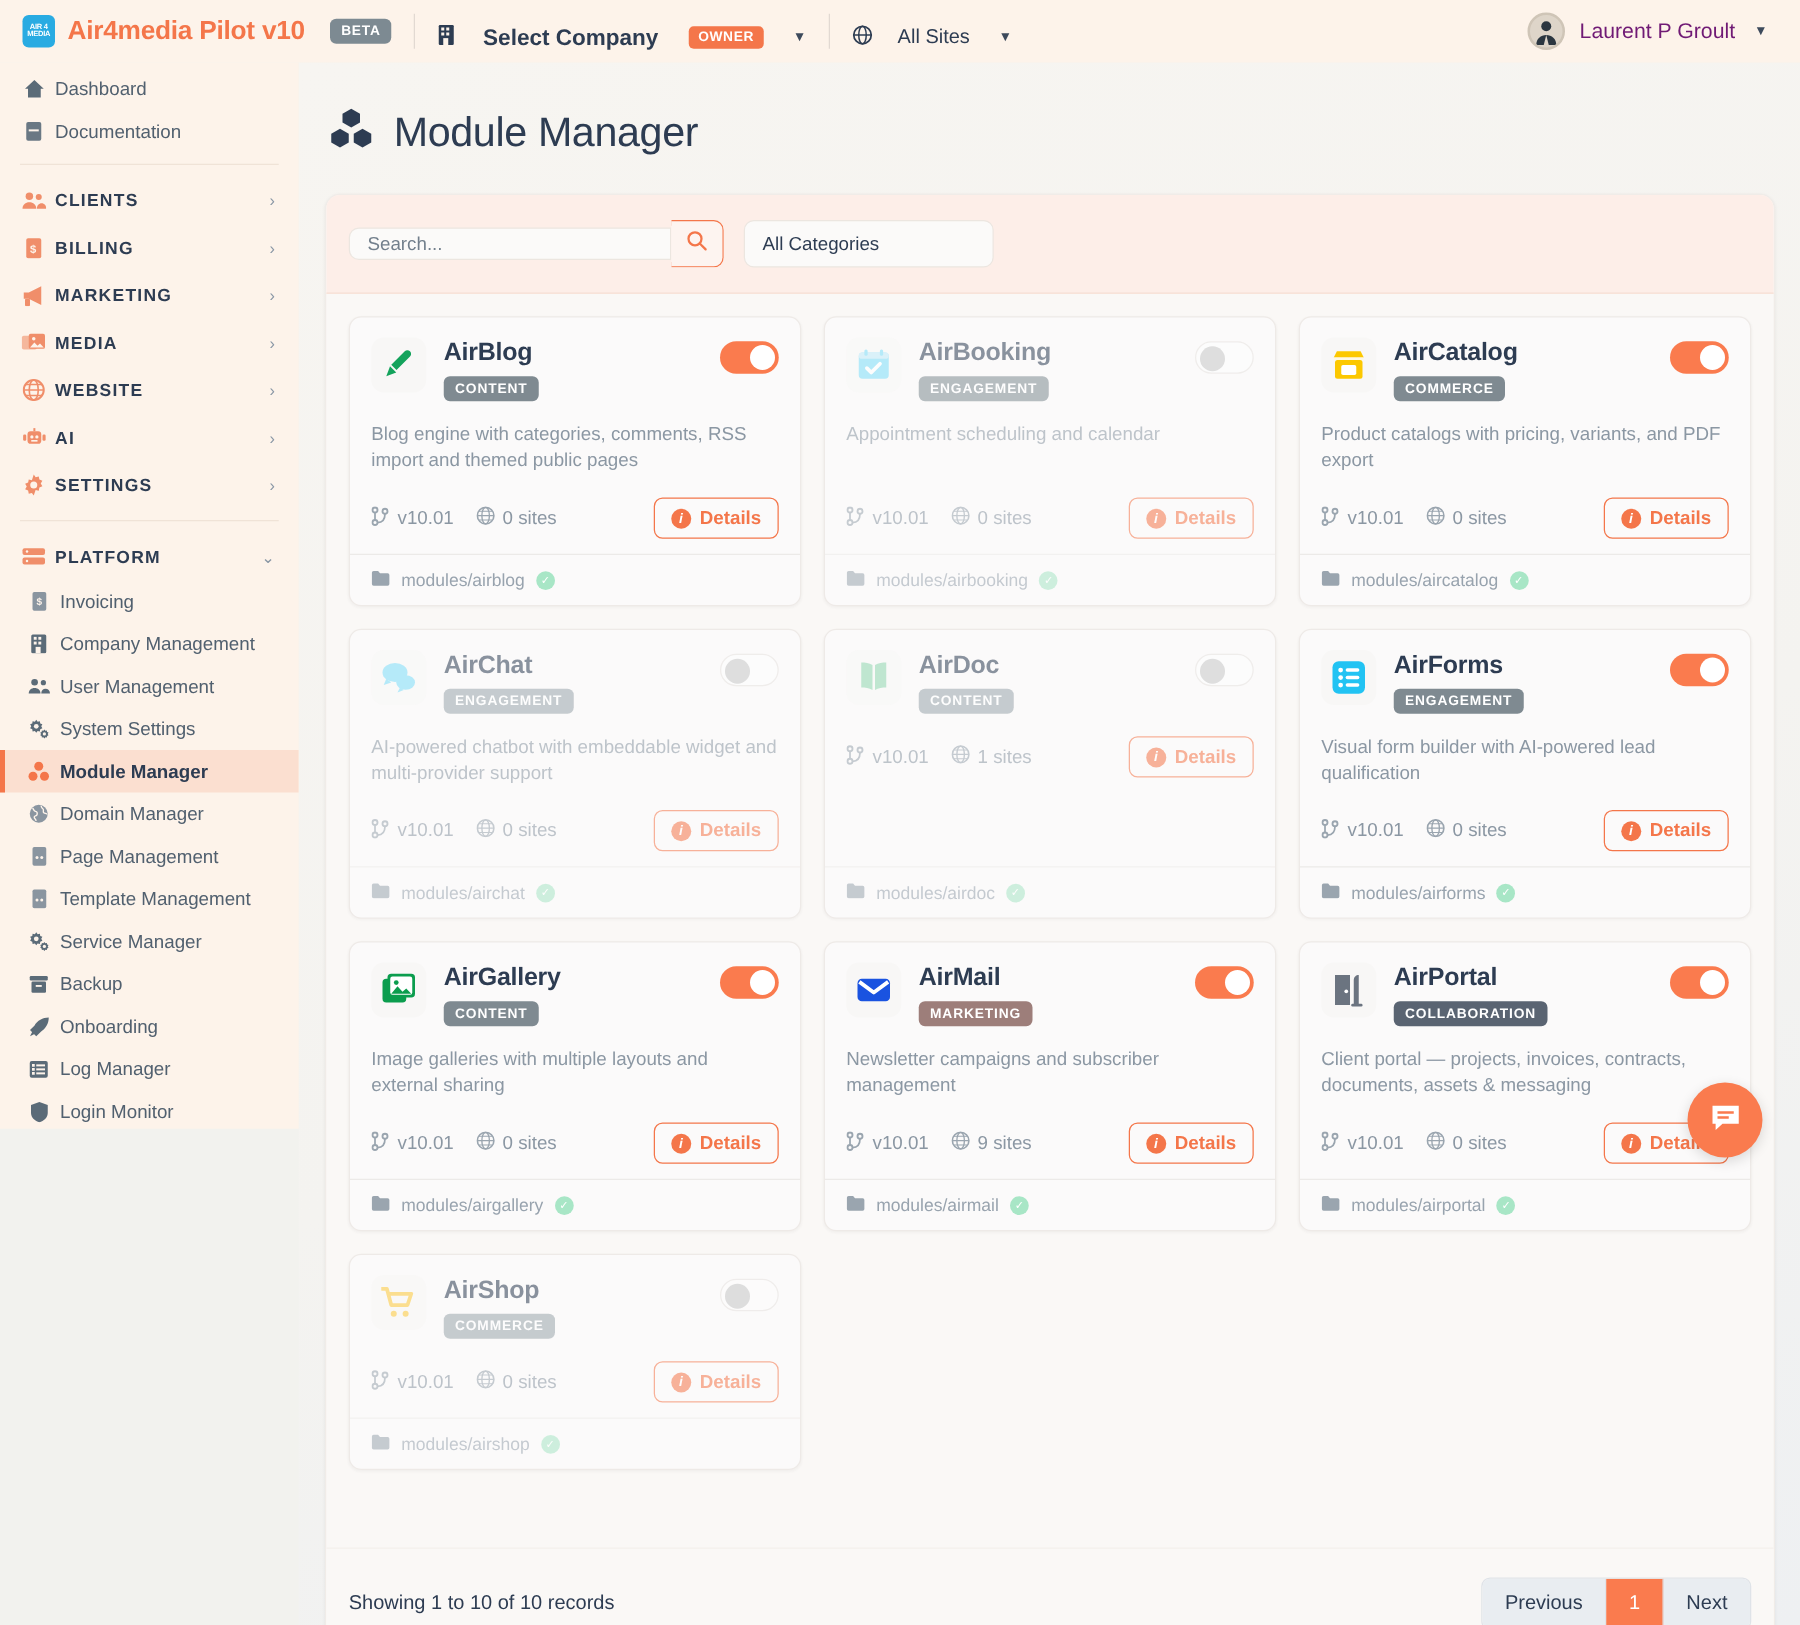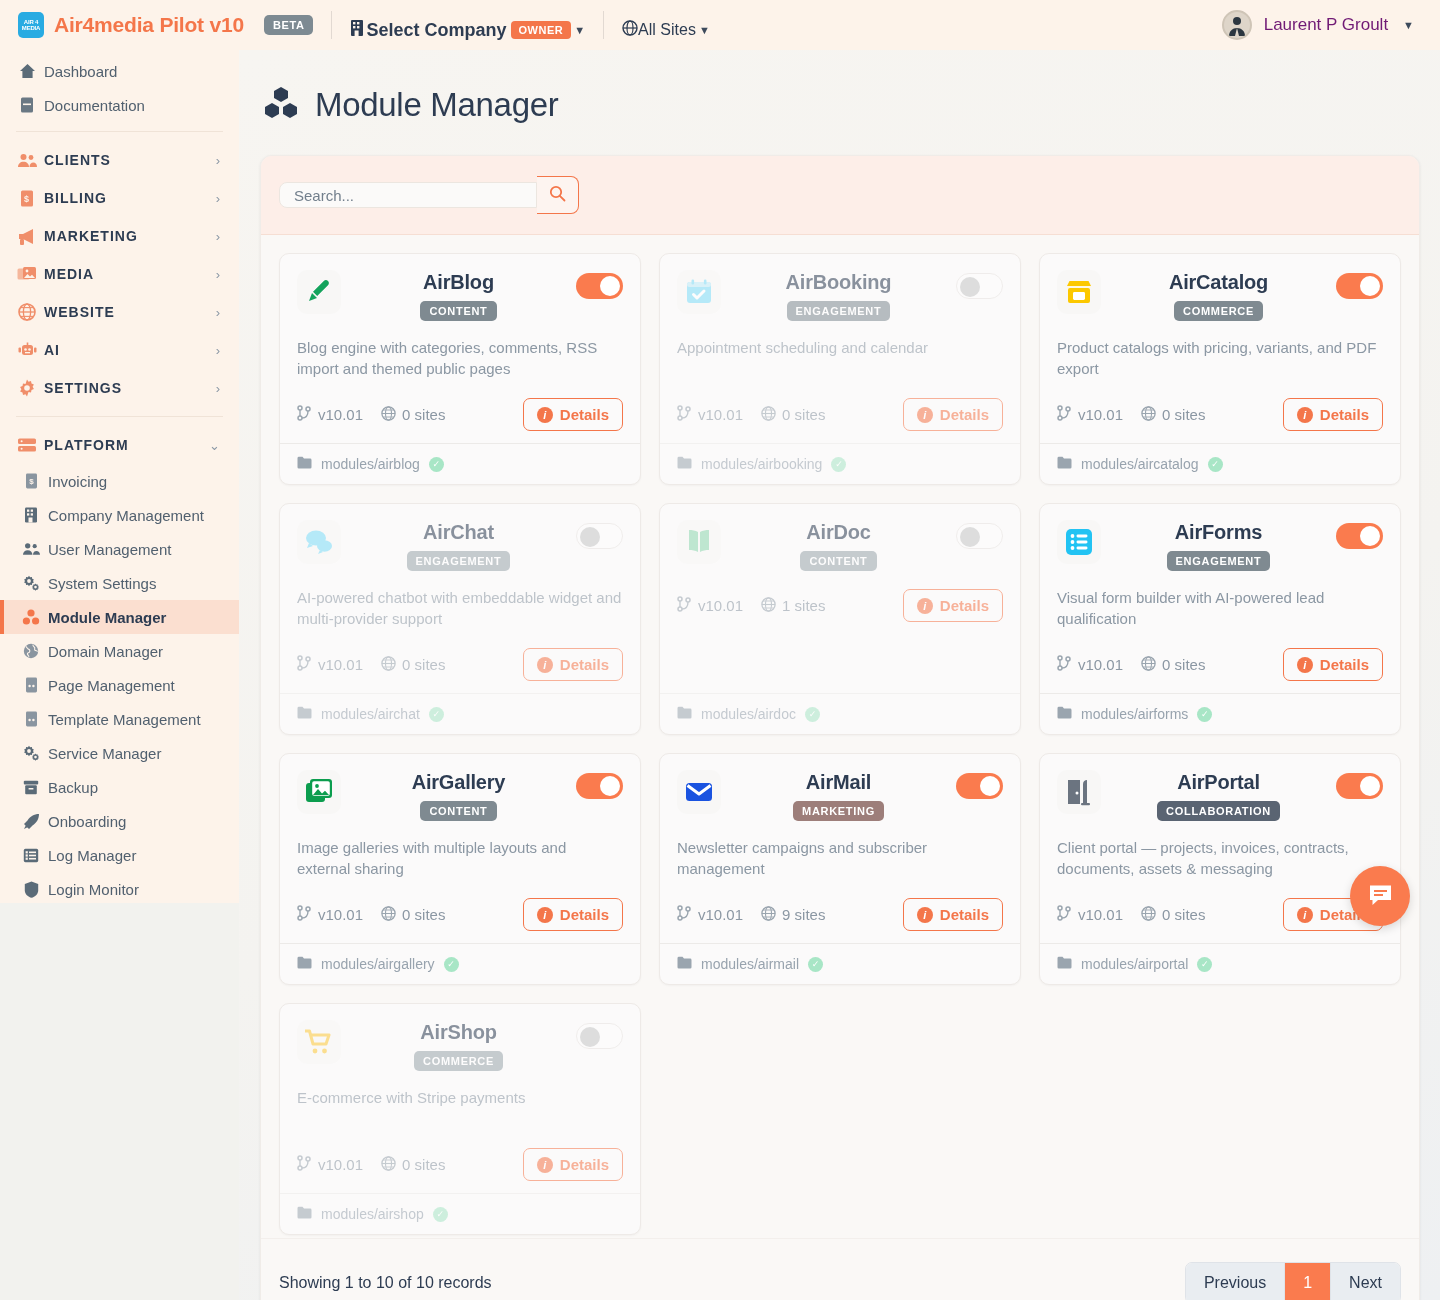--- a/index.html
+++ b/index.html
@@ -31,21 +31,21 @@
     font-size: 21px; font-weight: bold; color: #f4764a;
     margin-left: 10px; letter-spacing: -0.2px; white-space: nowrap;
   }
   .beta-badge {
     margin-left: 20px; background: #7d8a92; color: #fff;
     font-size: 11px; font-weight: bold; letter-spacing: .6px;
     border-radius: 5px; padding: 4px 9px;
   }
   .tb-div { width: 1px; height: 28px; background: #e2d9d2; margin: 0 18px; }
   .tb-item {
-    display: flex; align-items: center; gap: 0;
+    display: flex; align-items: center; gap: 20px;
     color: #2d3c52; font-size: 18px; font-weight: bold;
     white-space: nowrap;
     margin-top: 10px;
   }
   .tb-item.light { font-weight: normal; font-size: 16px; }
   .owner-badge {
     background: #f4764a; color: #fff; font-size: 11px; font-weight: bold;
     letter-spacing: .5px; border-radius: 4px; padding: 3px 8px; margin-left: 4px;
   }
   .caret { font-size: 11px; color: #3d4a5c; margin-left: 3px; }
@@ -150,21 +150,21 @@
     overflow: hidden; display: flex; flex-direction: column;
     box-shadow: 0 1px 2px rgba(40,40,60,.04);
   }
   .card.off .card-body, .card.off .card-foot { opacity: .55; }
   .card-body { padding: 16px 17px 12px 17px; flex: 1 1 auto; display: flex; flex-direction: column; }
   .card-head { display: flex; align-items: flex-start; gap: 14px; }
   .mod-icon {
     width: 44px; height: 44px; border-radius: 10px; background: #f8f7f6;
     display: flex; align-items: center; justify-content: center; flex: 0 0 auto;
   }
-  .head-txt { flex: 1 1 auto; padding-top: 1px; text-align: center; }
+  .head-txt { flex: 1 1 auto; padding-top: 1px; }
   .mod-name { font-size: 20px; font-weight: bold; color: #2d3c52; letter-spacing: -.2px; }
   .cat-badge {
     display: inline-block; margin-top: 7px;
     color: #fff; font-size: 11px; font-weight: bold; letter-spacing: .7px;
     border-radius: 5px; padding: 4px 9px;
   }
   .toggle {
     width: 47px; height: 26px; border-radius: 13px; flex: 0 0 auto;
     position: relative; cursor: pointer; margin-top: 3px;
   }
@@ -556,20 +556,23 @@
       <div class="search-wrap">
         <input class="search-input" type="text" placeholder="Search..." style="">
         <div class="search-btn">
           <span>
             <svg width="17" height="17" viewBox="0 0 17 17">
                 <circle cx="7" cy="7" r="5.2" fill="none" stroke="#f4764a" stroke-width="1.8"></circle>
                 <line x1="10.8" y1="10.8" x2="15.5" y2="15.5" stroke="#f4764a" stroke-width="1.8" stroke-linecap="round"></line>
               </svg>
           </span>
         </div>
+      </div>
+      <div class="cat-select">
+        <span>All Categories</span>
       </div>
     </div>
 
     <div class="grid" id="module-grid">
         <div class="card">
           <div class="card-body">
             <div class="card-head">
               <div class="mod-icon">
                 <svg width="28" height="28" viewBox="0 0 28 28">
                   <path d="M23 3c-1.2-1.2-3-1.2-4.2 0L8 13.8l4.2 4.2L23 7.2c1.2-1.2 1.2-3 0-4.2z" fill="#14a35c"></path>
@@ -1033,21 +1036,20 @@
                   <path d="M0.5 3h4l3.5 13h13l3-9H7" fill="none" stroke="#fcc838" stroke-width="3" stroke-linecap="round" stroke-linejoin="round"></path>
                   <circle cx="10" cy="23" r="2.4" fill="#fcc838"></circle>
                   <circle cx="19.5" cy="23" r="2.4" fill="#fcc838"></circle>
                 </svg>
               </div>
               <div class="head-txt"><div class="mod-name">AirShop</div><div class="cat-badge" style="background:#9aa5ab">COMMERCE</div></div>
               <div class="toggle off">
                 <span class="knob"></span>
               </div>
             </div>
-            <div class="mod-desc">E-commerce with Stripe payments</div>
             <div class="card-meta">
               <div class="meta-item">
                 <span><svg width="15" height="16" viewBox="0 0 15 16">
                     <circle cx="3" cy="3" r="2" fill="none" stroke="#9aa5af" stroke-width="1.5"></circle>
                     <circle cx="3" cy="13" r="2" fill="none" stroke="#9aa5af" stroke-width="1.5"></circle>
                     <circle cx="11" cy="4" r="2" fill="none" stroke="#9aa5af" stroke-width="1.5"></circle>
                     <path d="M3 5v6M5 13c4 0 6-2 6-7" fill="none" stroke="#9aa5af" stroke-width="1.4"></path>
                   </svg></span>
                 <span>v10.01</span>
               </div>

